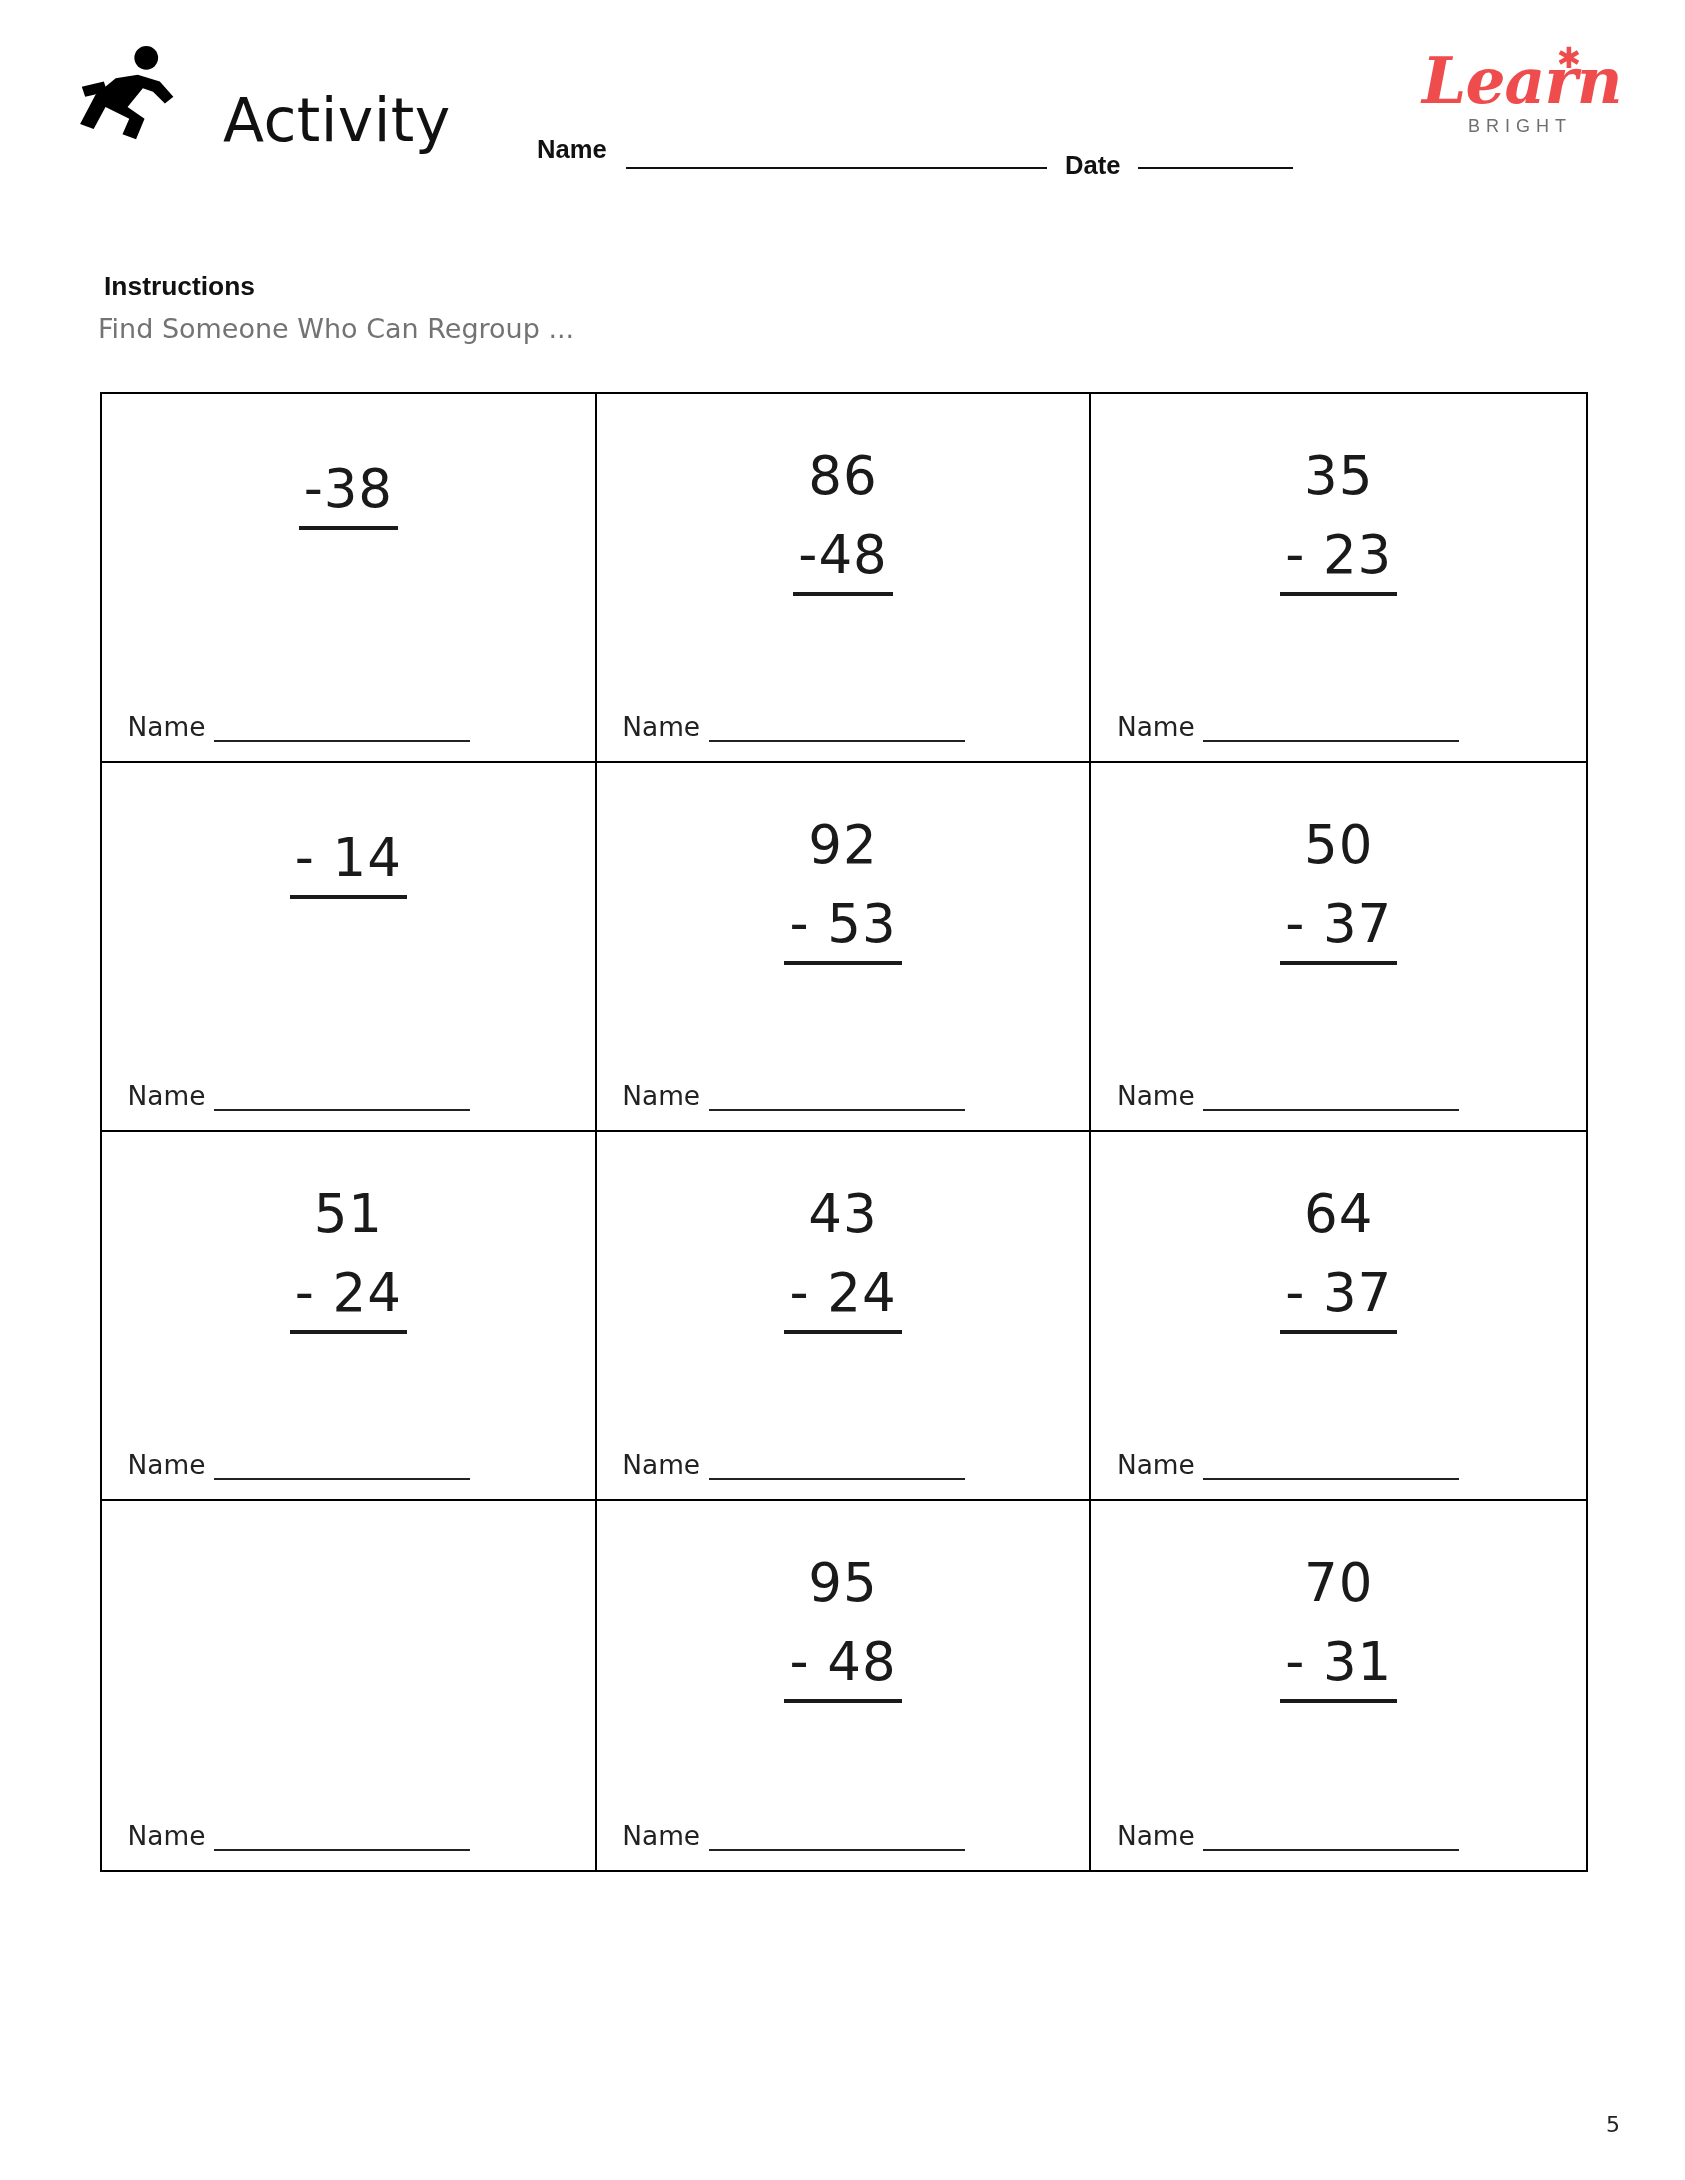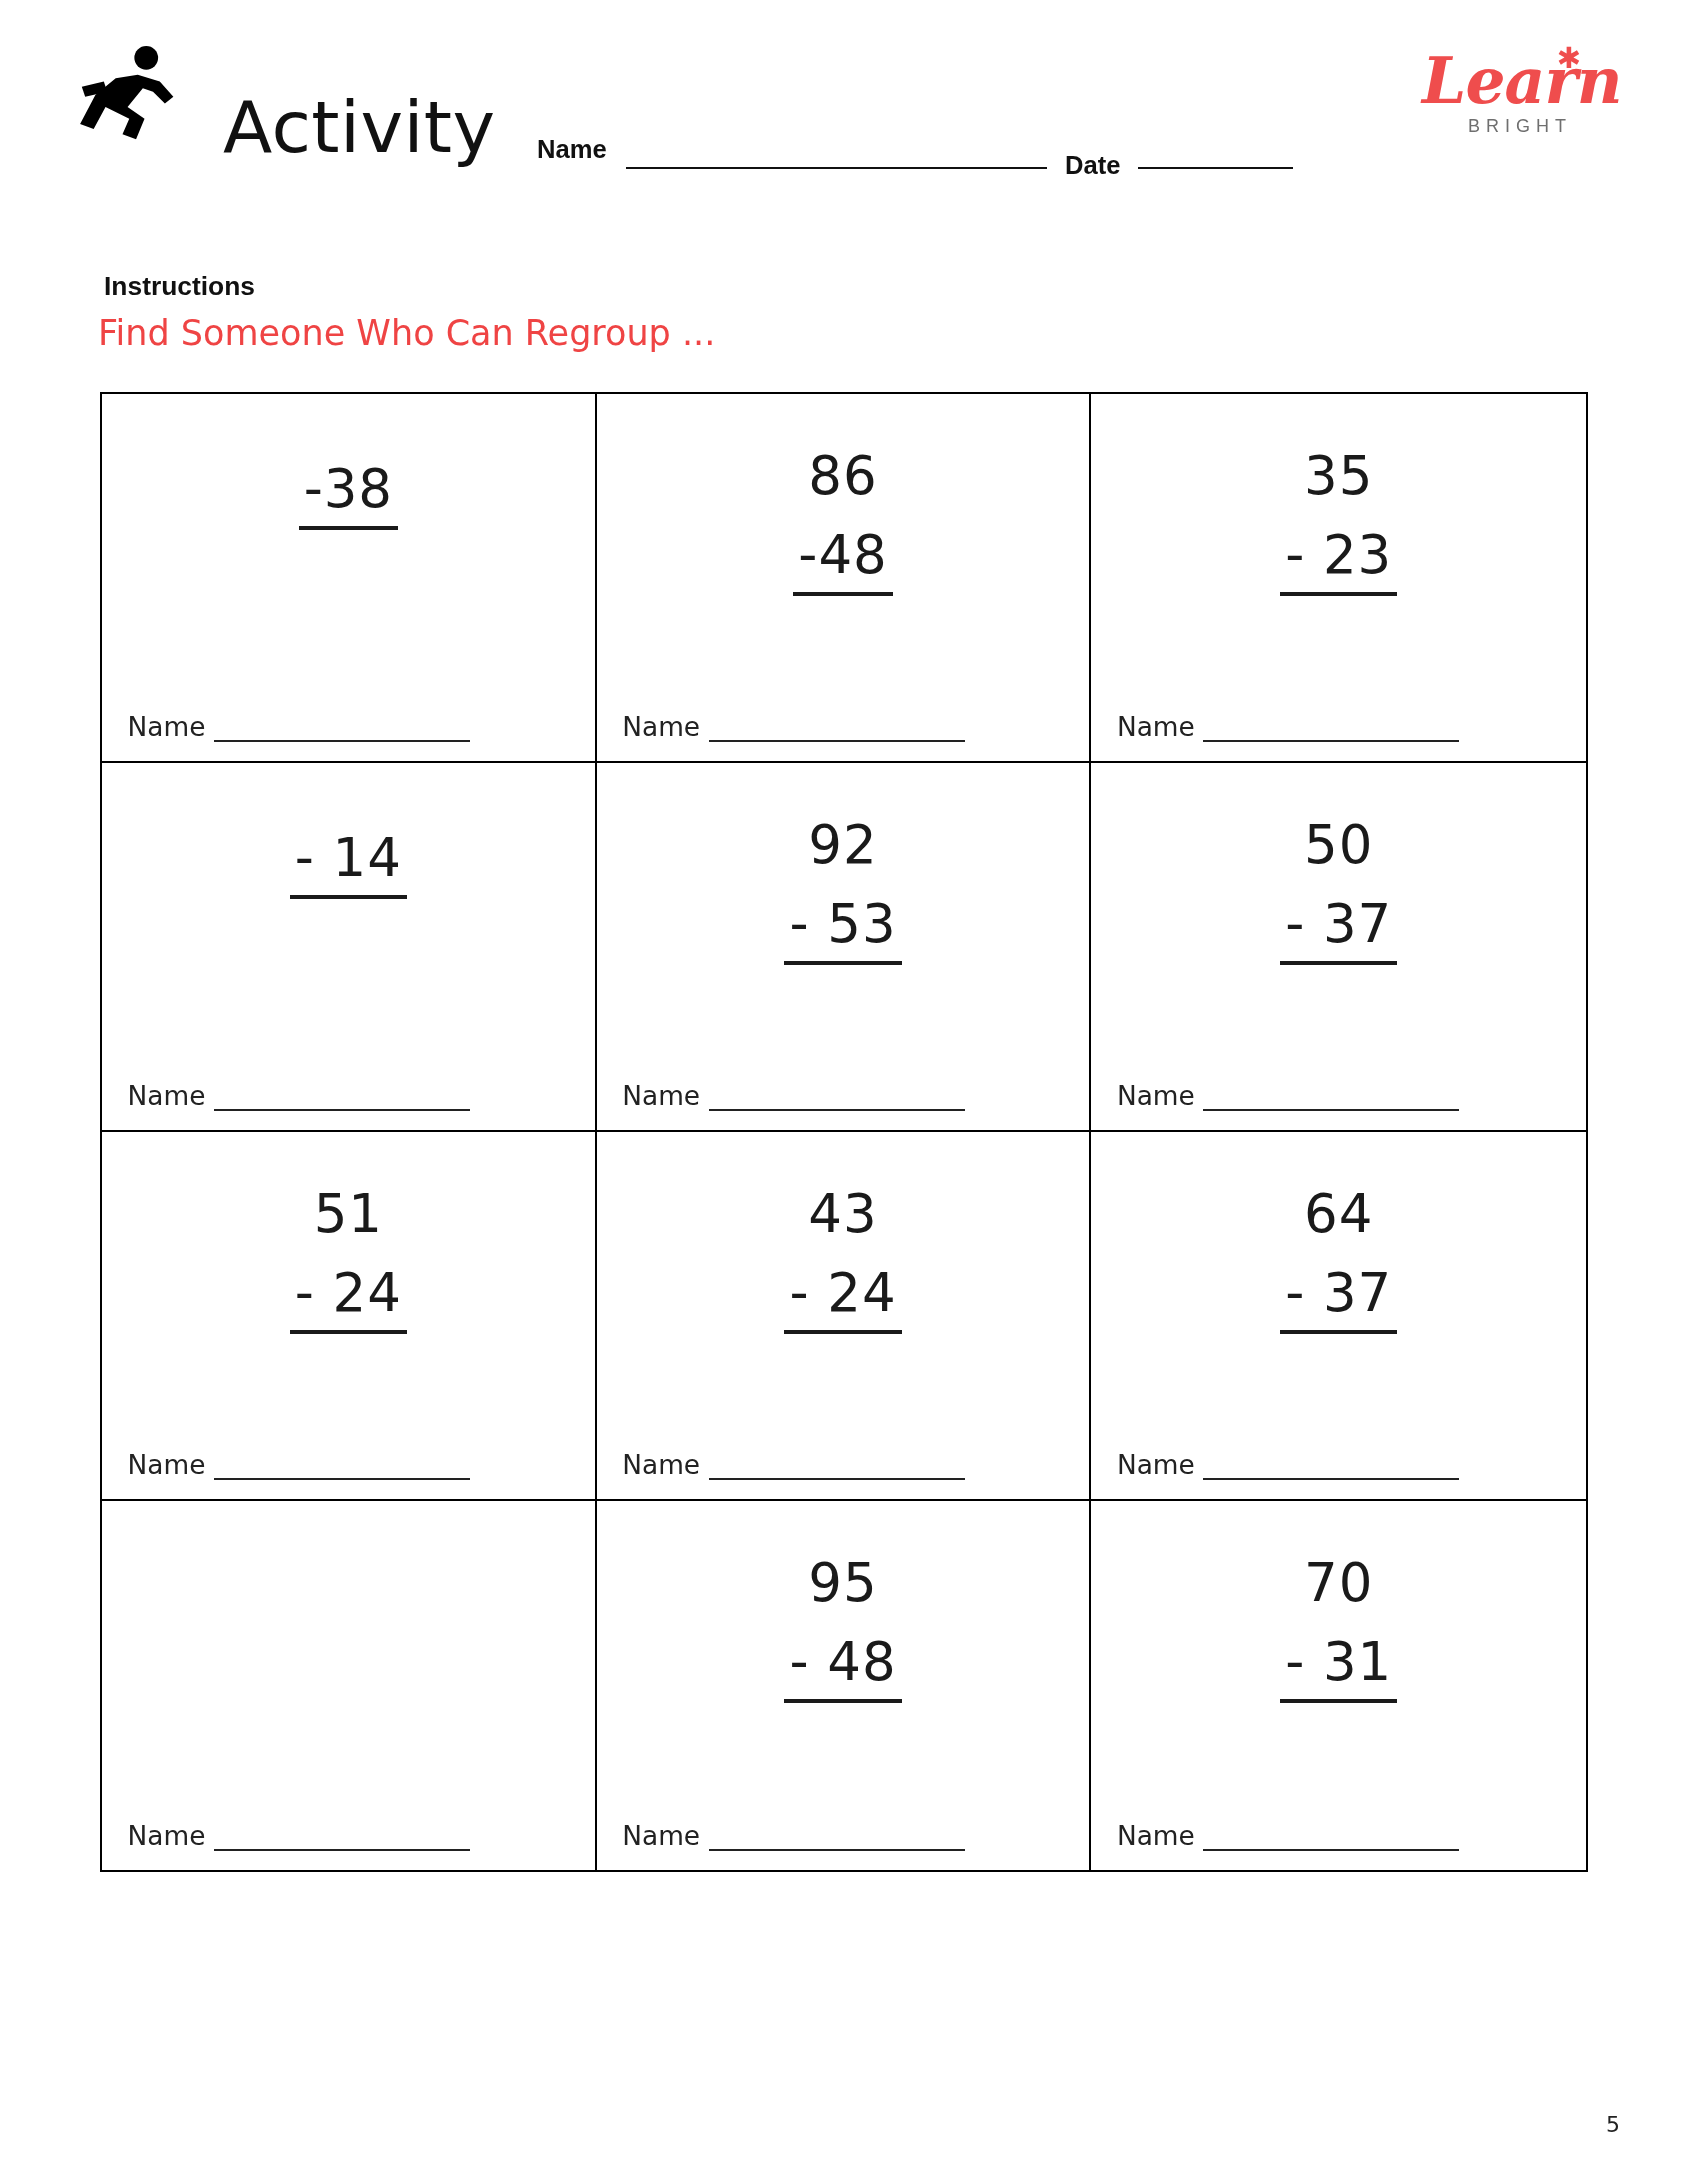--- a/index.html
+++ b/index.html
@@ -35,21 +35,21 @@
     position: absolute;
     left: 75px;
     top: 44px;
     width: 106px;
     height: 98px;
   }
   .activity-title {
     position: absolute;
     left: 223px;
     top: 85px;
-    font-size: 72px;
+    font-size: 60px;
     font-weight: 400;
     letter-spacing: 0.4px;
     color: #111;
     font-family: "DejaVu Sans", sans-serif;
   }
   .name-label {
     position: absolute;
     left: 537px;
     top: 135px;
     font-size: 25.6px;
@@ -124,22 +124,22 @@
     top: 247px;
     font-size: 26.4px;
     font-weight: bold;
     color: #111;
     margin-top: 24px;
   }
   .instructions-text {
     position: absolute;
     left: 98px;
     top: 313px;
-    font-size: 35px;
-    color: #ef4444;
+    font-size: 27px;
+    color: #737373;
     font-family: "DejaVu Sans", sans-serif;
   }
 
   
   .grid {
     position: absolute;
     left: 100px;
     top: 392px;
     width: 1488px;
     height: 1480px;

